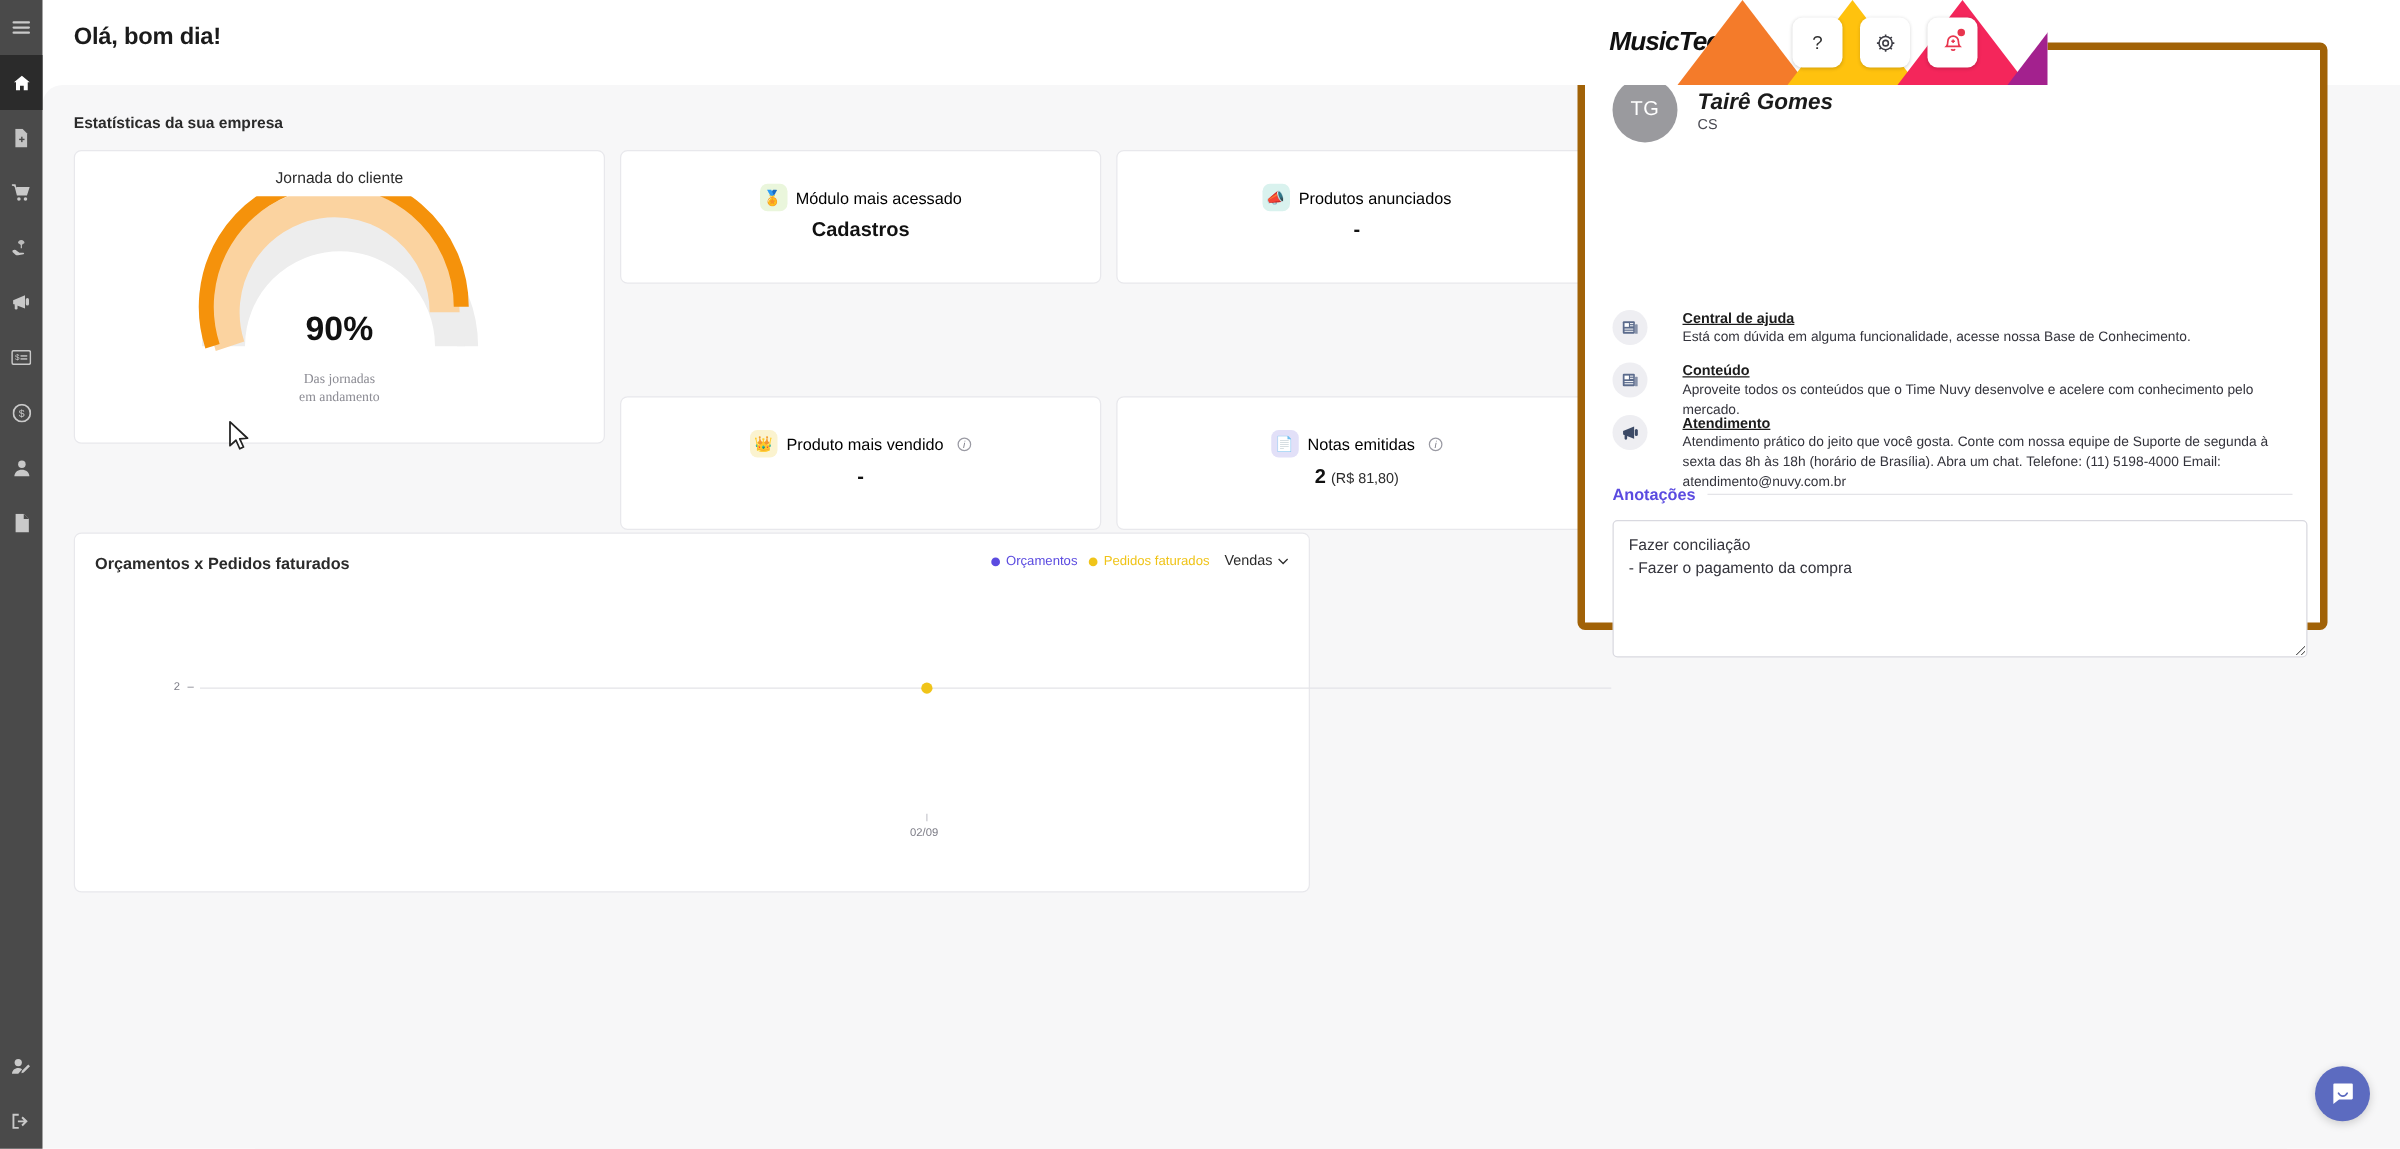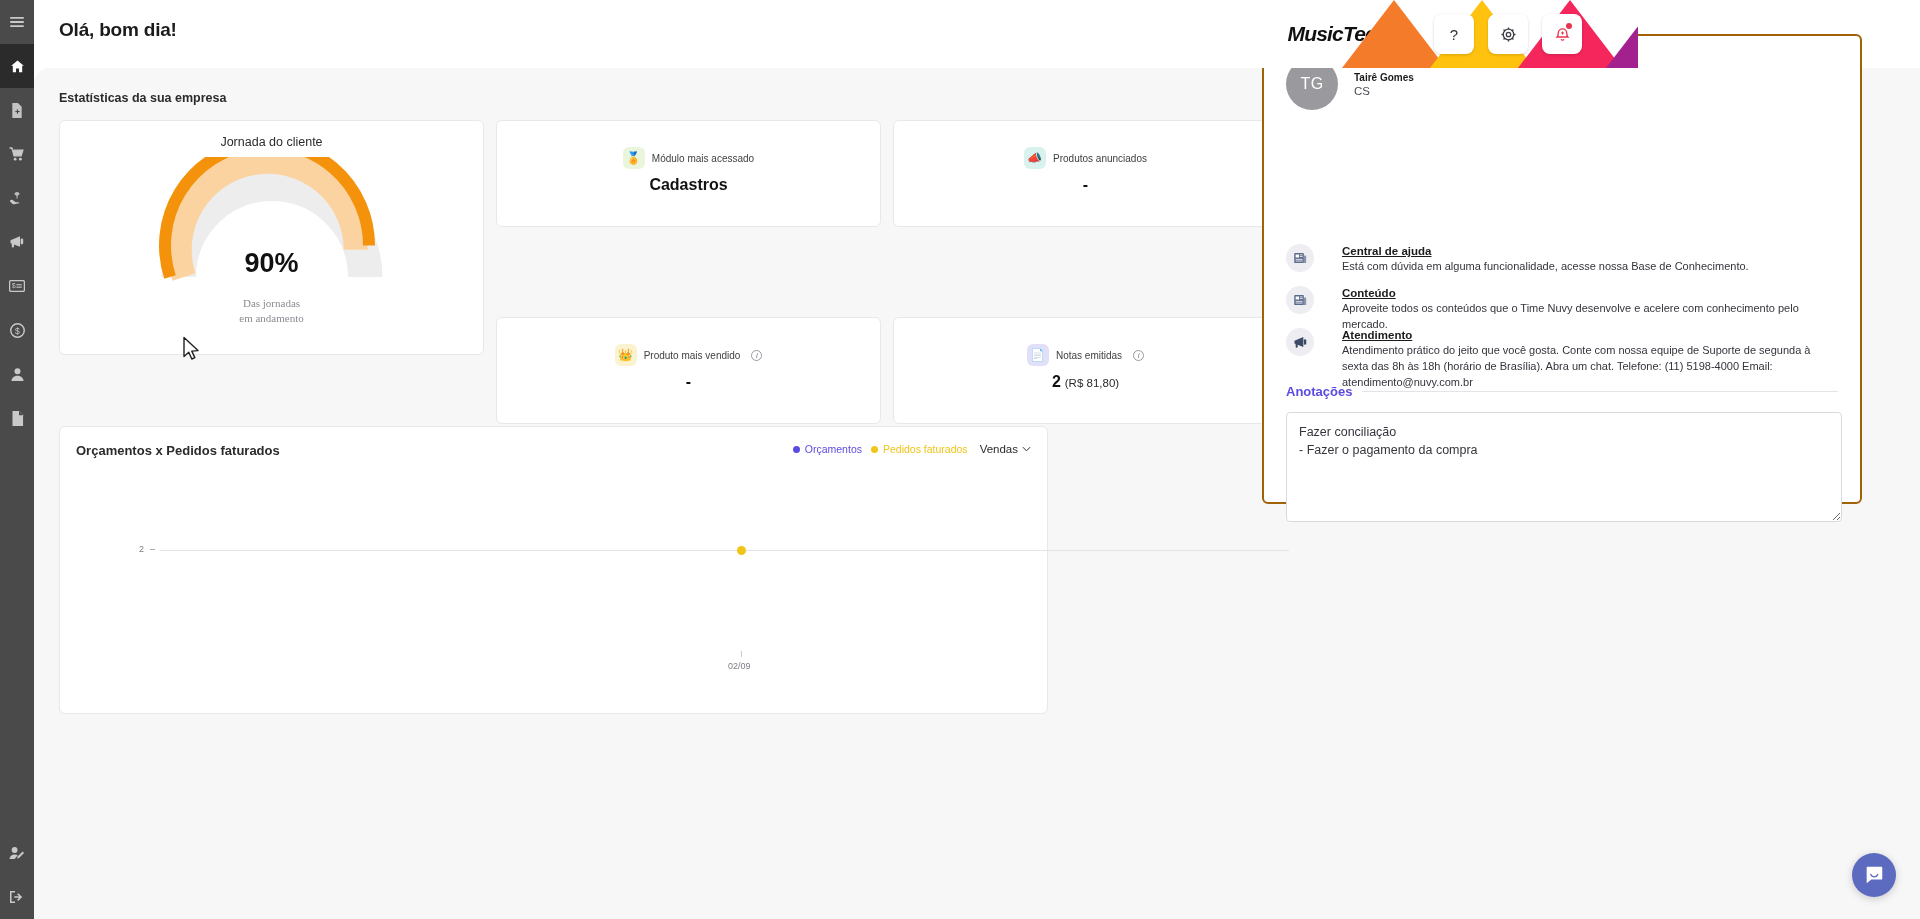--- a/index.html
+++ b/index.html
@@ -119,21 +119,21 @@
   .stat-inner {
     position: absolute; left: 0; right: 0; top: 26px;
     display: flex; flex-direction: column; align-items: center;
   }
   .stat-head { display: flex; align-items: center; gap: 7px; }
   .ico-box {
     width: 22px; height: 22px; border-radius: 6px;
     display: flex; align-items: center; justify-content: center;
     font-size: 12px; line-height: 1;
   }
-  .stat-label { font-size: 10px; color: #404040; text-align: right; }
+  .stat-label { font-size: 13px; color: #000000; text-align: right; }
   .info-i {
     display: inline-flex; align-items: center; justify-content: center;
     width: 11px; height: 11px; border: 1px solid #9a9aa3; border-radius: 50%;
     font-size: 8px; color: #7d7d87; margin-left: 4px; font-style: italic;
   }
   .stat-value {
     margin-top: 7px; font-size: 16px; font-weight: bold; color: #111;
   }
   .stat-value .sub { font-size: 11.5px; font-weight: normal; color: #2b2b2b; margin-left: 4px; text-align: right; }
 
@@ -165,33 +165,33 @@
   }
   .xtick-mark { position: absolute; width: 1px; height: 6px; background: #c9c9cf; }
   .xtick-lbl { position: absolute; font-size: 9px; color: #7d7d87; }
 
   
   #rpanel {
     position: absolute; left: 1262px; top: 34px;
     width: 600px; height: 470px;
     background: #fff;
     border-radius: 6px;
-    border: 2px solid #a16207;
+    border: 6px solid #a16207;
   }
   #user-row {
     position: absolute; left: 22px; top: 22px;
     display: flex; align-items: center; gap: 16px;
   }
   #avatar {
     width: 52px; height: 52px; border-radius: 50%;
     background: #9a9a9e; color: #fff;
     display: flex; align-items: center; justify-content: center;
     font-size: 16px; letter-spacing: .5px;
   }
-  #user-name { font-size: 10px; font-weight: bold; color: #1b1b1b; }
+  #user-name { font-size: 18px; font-weight: bold; color: #1b1b1b; font-style: italic; }
   #user-role { font-size: 11.5px; color: #4a4a52; margin-top: 2px; }
 
   .sec-head {
     position: absolute; left: 22px; right: 22px;
     display: flex; align-items: center; gap: 10px;
   }
   .sec-head .t { font-size: 13px; font-weight: bold; color: #5B4BE0; white-space: nowrap; }
   .sec-head .rule { flex: 1; height: 1px; background: #e4e4e8; }
   #sec-avisos { top: 180px; }
   #sec-anot  { top: 348px; align-items: center; }

